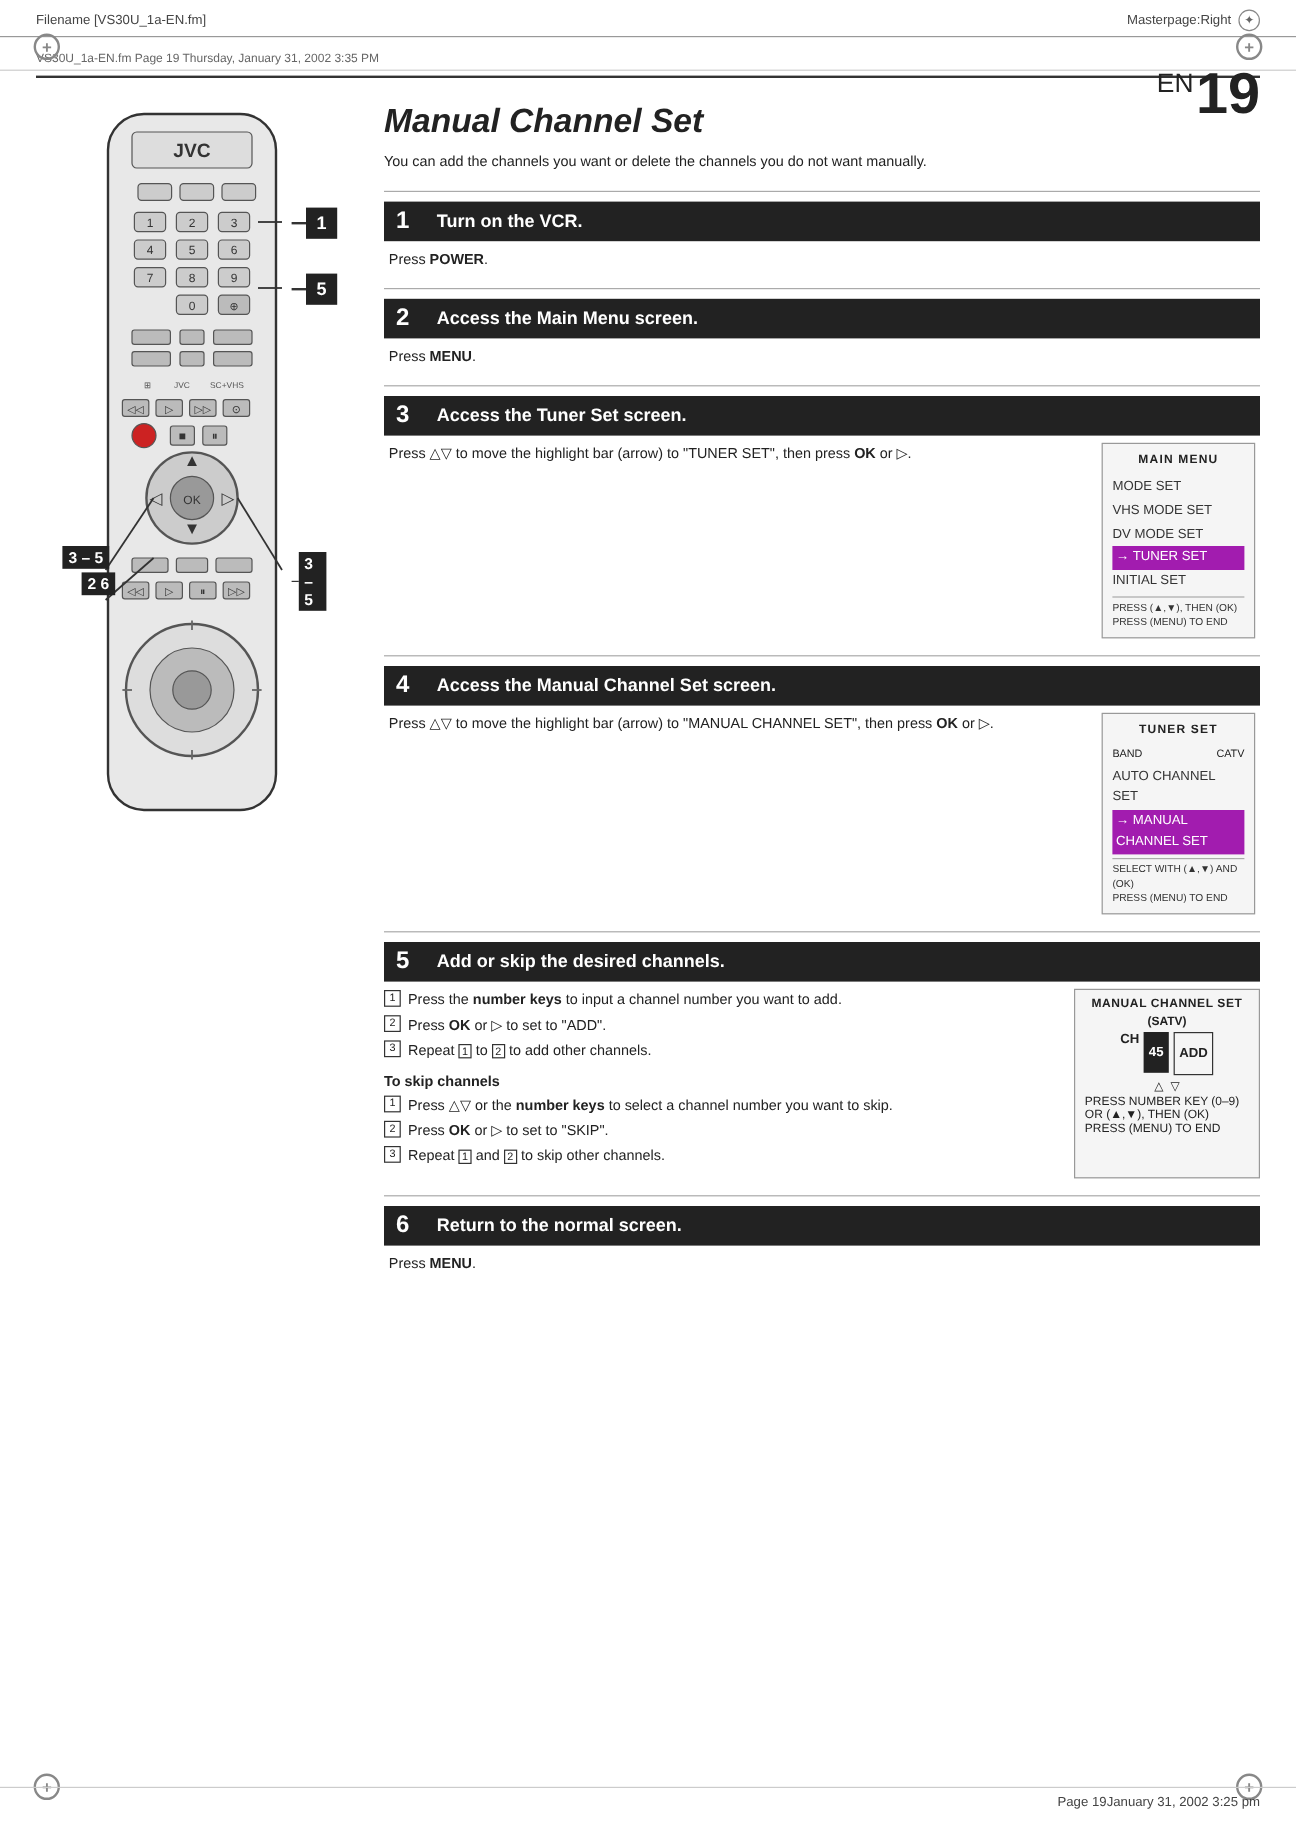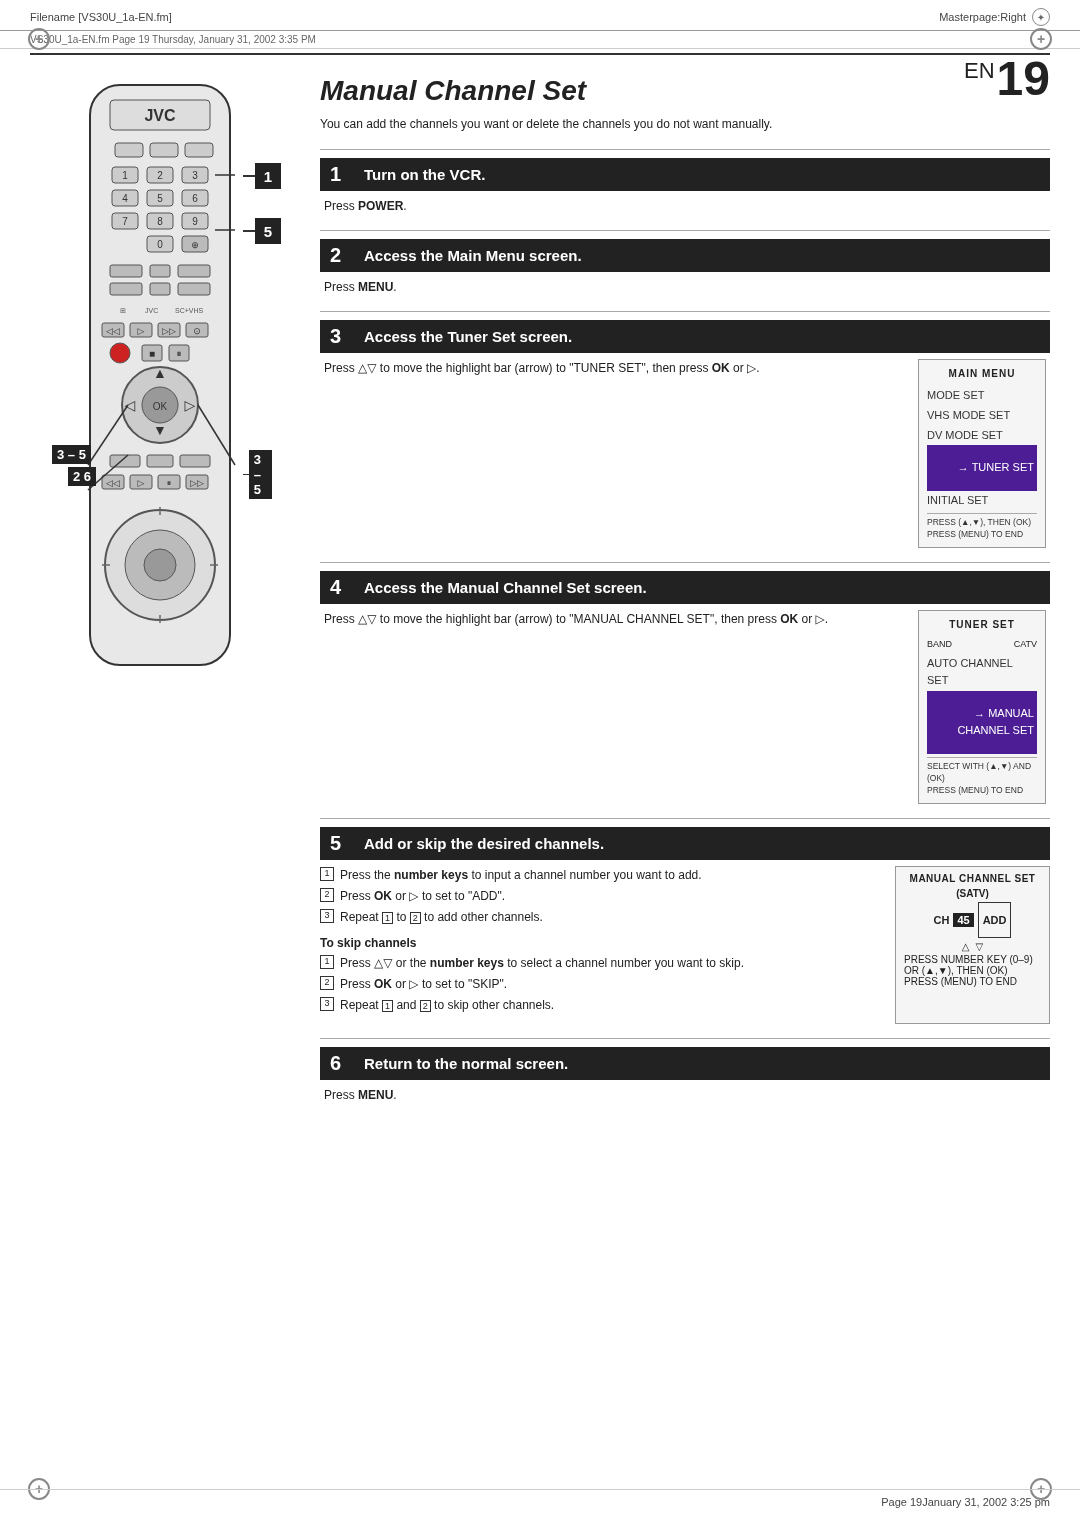--- a/index.html
+++ b/index.html
@@ -44,20 +44,21 @@
       color: #666;
     }
     .header-sub {
       display: flex;
       justify-content: space-between;
       align-items: flex-start;
       padding: 3px 30px;
       font-size: 10px;
       color: #666;
       border-bottom: 1px solid #ccc;
+      margin-top: 10px;
     }
 
     
     .page-num-header {
       position: absolute;
       top: 55px;
       right: 30px;
       font-size: 48px;
       font-weight: bold;
       color: #222;
@@ -157,24 +158,23 @@
       text-align: center;
       margin-bottom: 4px;
       letter-spacing: 1px;
     }
     .menu-box .menu-item {
       font-size: 11px;
       padding: 1px 0;
       color: #333;
     }
     .menu-box .menu-item.selected {
-      background: #4c1d95;
+      background: #a21caf;
       color: #fff;
-      padding: 14px 3px;
-      text-align: right;
+      padding: 1px 3px;
     }
     .menu-box .menu-divider {
       border-top: 1px solid #aaa;
       margin: 3px 0;
     }
     .menu-box .menu-footer {
       font-size: 8.5px;
       color: #333;
       margin-top: 3px;
       line-height: 1.4;
@@ -242,31 +242,31 @@
     }
     .manual-menu-box .catv-row {
       display: flex;
       justify-content: center;
       font-size: 10px;
       font-weight: bold;
       margin-bottom: 2px;
     }
     .manual-menu-box .ch-row {
       display: flex;
-      align-items: center;
+      align-items: flex-start;
       justify-content: center;
       gap: 4px;
       font-size: 11px;
       font-weight: bold;
       margin: 3px 0;
     }
     .manual-menu-box .ch-highlight {
       background: #222;
       color: #fff;
-      padding: 1px 4px;
+      padding: 11px 4px;
       font-size: 11px;
     }
     .manual-menu-box .add-highlight {
       border: 1px solid #333;
       padding: 11px 4px;
       font-size: 11px;
     }
 
     
     .section-rule {

